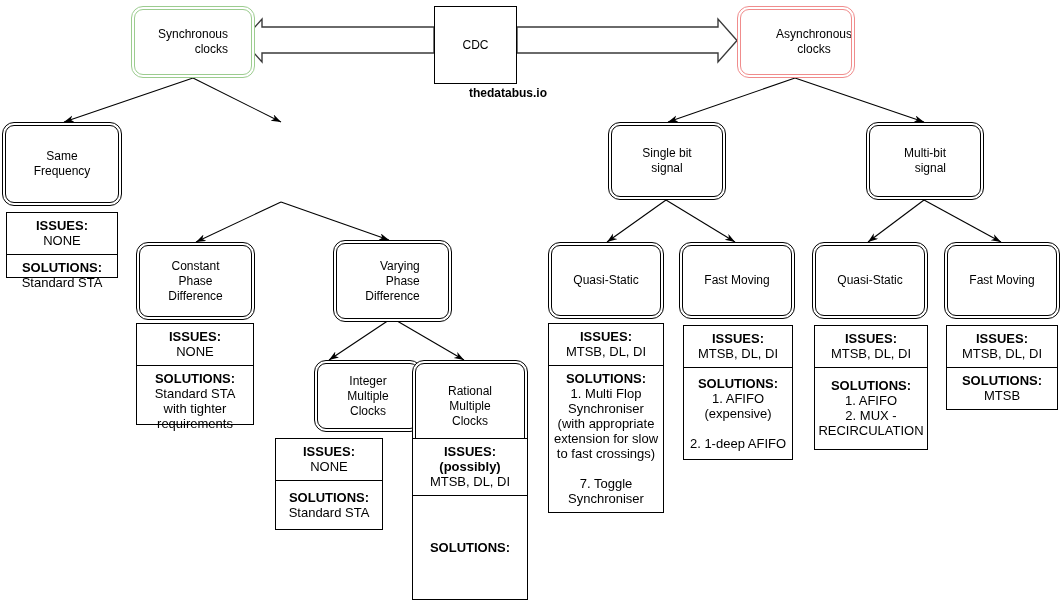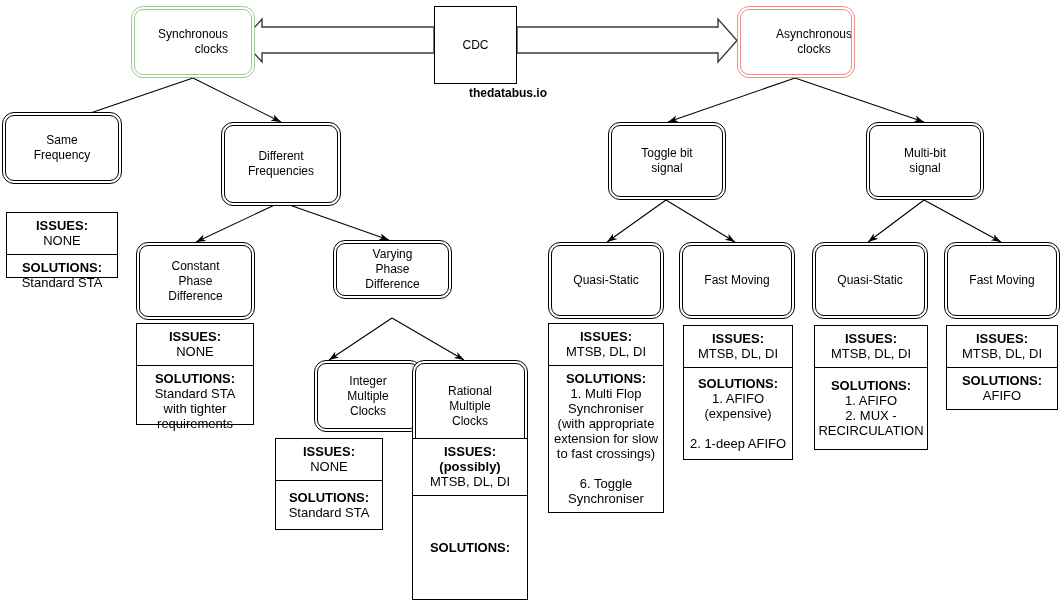--- a/index.html
+++ b/index.html
@@ -145,46 +145,42 @@
 
   <div class="node rnode green" style="left:131px; top:6px; width:124px; height:72px; white-space:pre-line;">
     <span style="white-space:pre-line;">Synchronous
 clocks</span>
   </div>
   <div class="node rnode red" style="left:737px; top:6px; width:118px; height:72px; white-space:pre-line;">
     <span style="white-space:pre-line;margin-left:36px;">Asynchronous
 clocks</span>
   </div>
 
-  <div class="node rnode" style="left:2px; top:112px; width:120px; height:72px;">
+  <div class="node rnode" style="left:2px; top:122px; width:120px; height:84px;">
     <span style="white-space:pre-line;">Same
 Frequency</span>
-  </div>
-  <div class="node rnode" style="left:221px; top:122px; width:120px; height:84px;">
-    <span style="white-space:pre-line;">Different
-Frequencies</span>
   </div>
 
   <div class="card" style="left:6px; top:212px; width:112px; height:66px;">
     <div class="sect issues">
       <div class="hd" style="white-space:pre-line;">ISSUES:</div>
       <div class="bd">NONE</div>
     </div>
     <div class="sect solutions">
       <div class="hd">SOLUTIONS:</div>
       <div class="bd">Standard STA</div>
     </div>
   </div>
 
   <div class="node rnode" style="left:136px; top:242px; width:119px; height:78px;">
     <span style="white-space:pre-line;">Constant
 Phase
 Difference</span>
   </div>
-  <div class="node rnode" style="left:333px; top:240px; width:119px; height:59px;">
+  <div class="node rnode" style="left:333px; top:240px; width:119px; height:82px;text-align:right;">
     <span style="white-space:pre-line;">Varying
 Phase
 Difference</span>
   </div>
 
   <div class="card" style="left:136px; top:323px; width:118px; height:102px;">
     <div class="sect issues">
       <div class="hd" style="white-space:pre-line;">ISSUES:</div>
       <div class="bd">NONE</div>
     </div>
@@ -223,25 +219,25 @@
       <div class="hd" style="white-space:pre-line;">ISSUES:
 (possibly)</div>
       <div class="bd">MTSB, DL, DI</div>
     </div>
     <div class="sect solutions">
       <div class="hd">SOLUTIONS:</div>
     </div>
   </div>
 
   <div class="node rnode" style="left:608px; top:122px; width:118px; height:78px;">
-    <span style="white-space:pre-line;">Toggle bit
+    <span style="white-space:pre-line;">Single bit
 signal</span>
   </div>
   <div class="node rnode" style="left:866px; top:122px; width:118px; height:78px;">
-    <span style="white-space:pre-line;">Multi-bit
+    <span style="white-space:pre-line;text-align:right;">Multi-bit
 signal</span>
   </div>
 
   <div class="node rnode" style="left:548px; top:242px; width:116px; height:77px;">
     <span>Quasi-Static</span>
   </div>
   <div class="node rnode" style="left:679px; top:242px; width:116px; height:77px;">
     <span>Fast Moving</span>
   </div>
   <div class="node rnode" style="left:812px; top:242px; width:116px; height:77px;">
@@ -257,21 +253,21 @@
       <div class="bd">MTSB, DL, DI</div>
     </div>
     <div class="sect solutions">
       <div class="hd">SOLUTIONS:</div>
       <div class="bd">1. Multi Flop
 Synchroniser
 (with appropriate
 extension for slow
 to fast crossings)
 
-6. Toggle
+7. Toggle
 Synchroniser</div>
     </div>
   </div>
 
   <div class="card" style="left:683px; top:325px; width:110px; height:135px;">
     <div class="sect issues">
       <div class="hd" style="white-space:pre-line;">ISSUES:</div>
       <div class="bd">MTSB, DL, DI</div>
     </div>
     <div class="sect solutions">
@@ -296,17 +292,17 @@
     </div>
   </div>
 
   <div class="card" style="left:946px; top:325px; width:112px; height:85px;">
     <div class="sect issues">
       <div class="hd" style="white-space:pre-line;">ISSUES:</div>
       <div class="bd">MTSB, DL, DI</div>
     </div>
     <div class="sect solutions">
       <div class="hd">SOLUTIONS:</div>
-      <div class="bd">AFIFO</div>
+      <div class="bd">MTSB</div>
     </div>
   </div>
 
 </div>
 
 </body></html>

